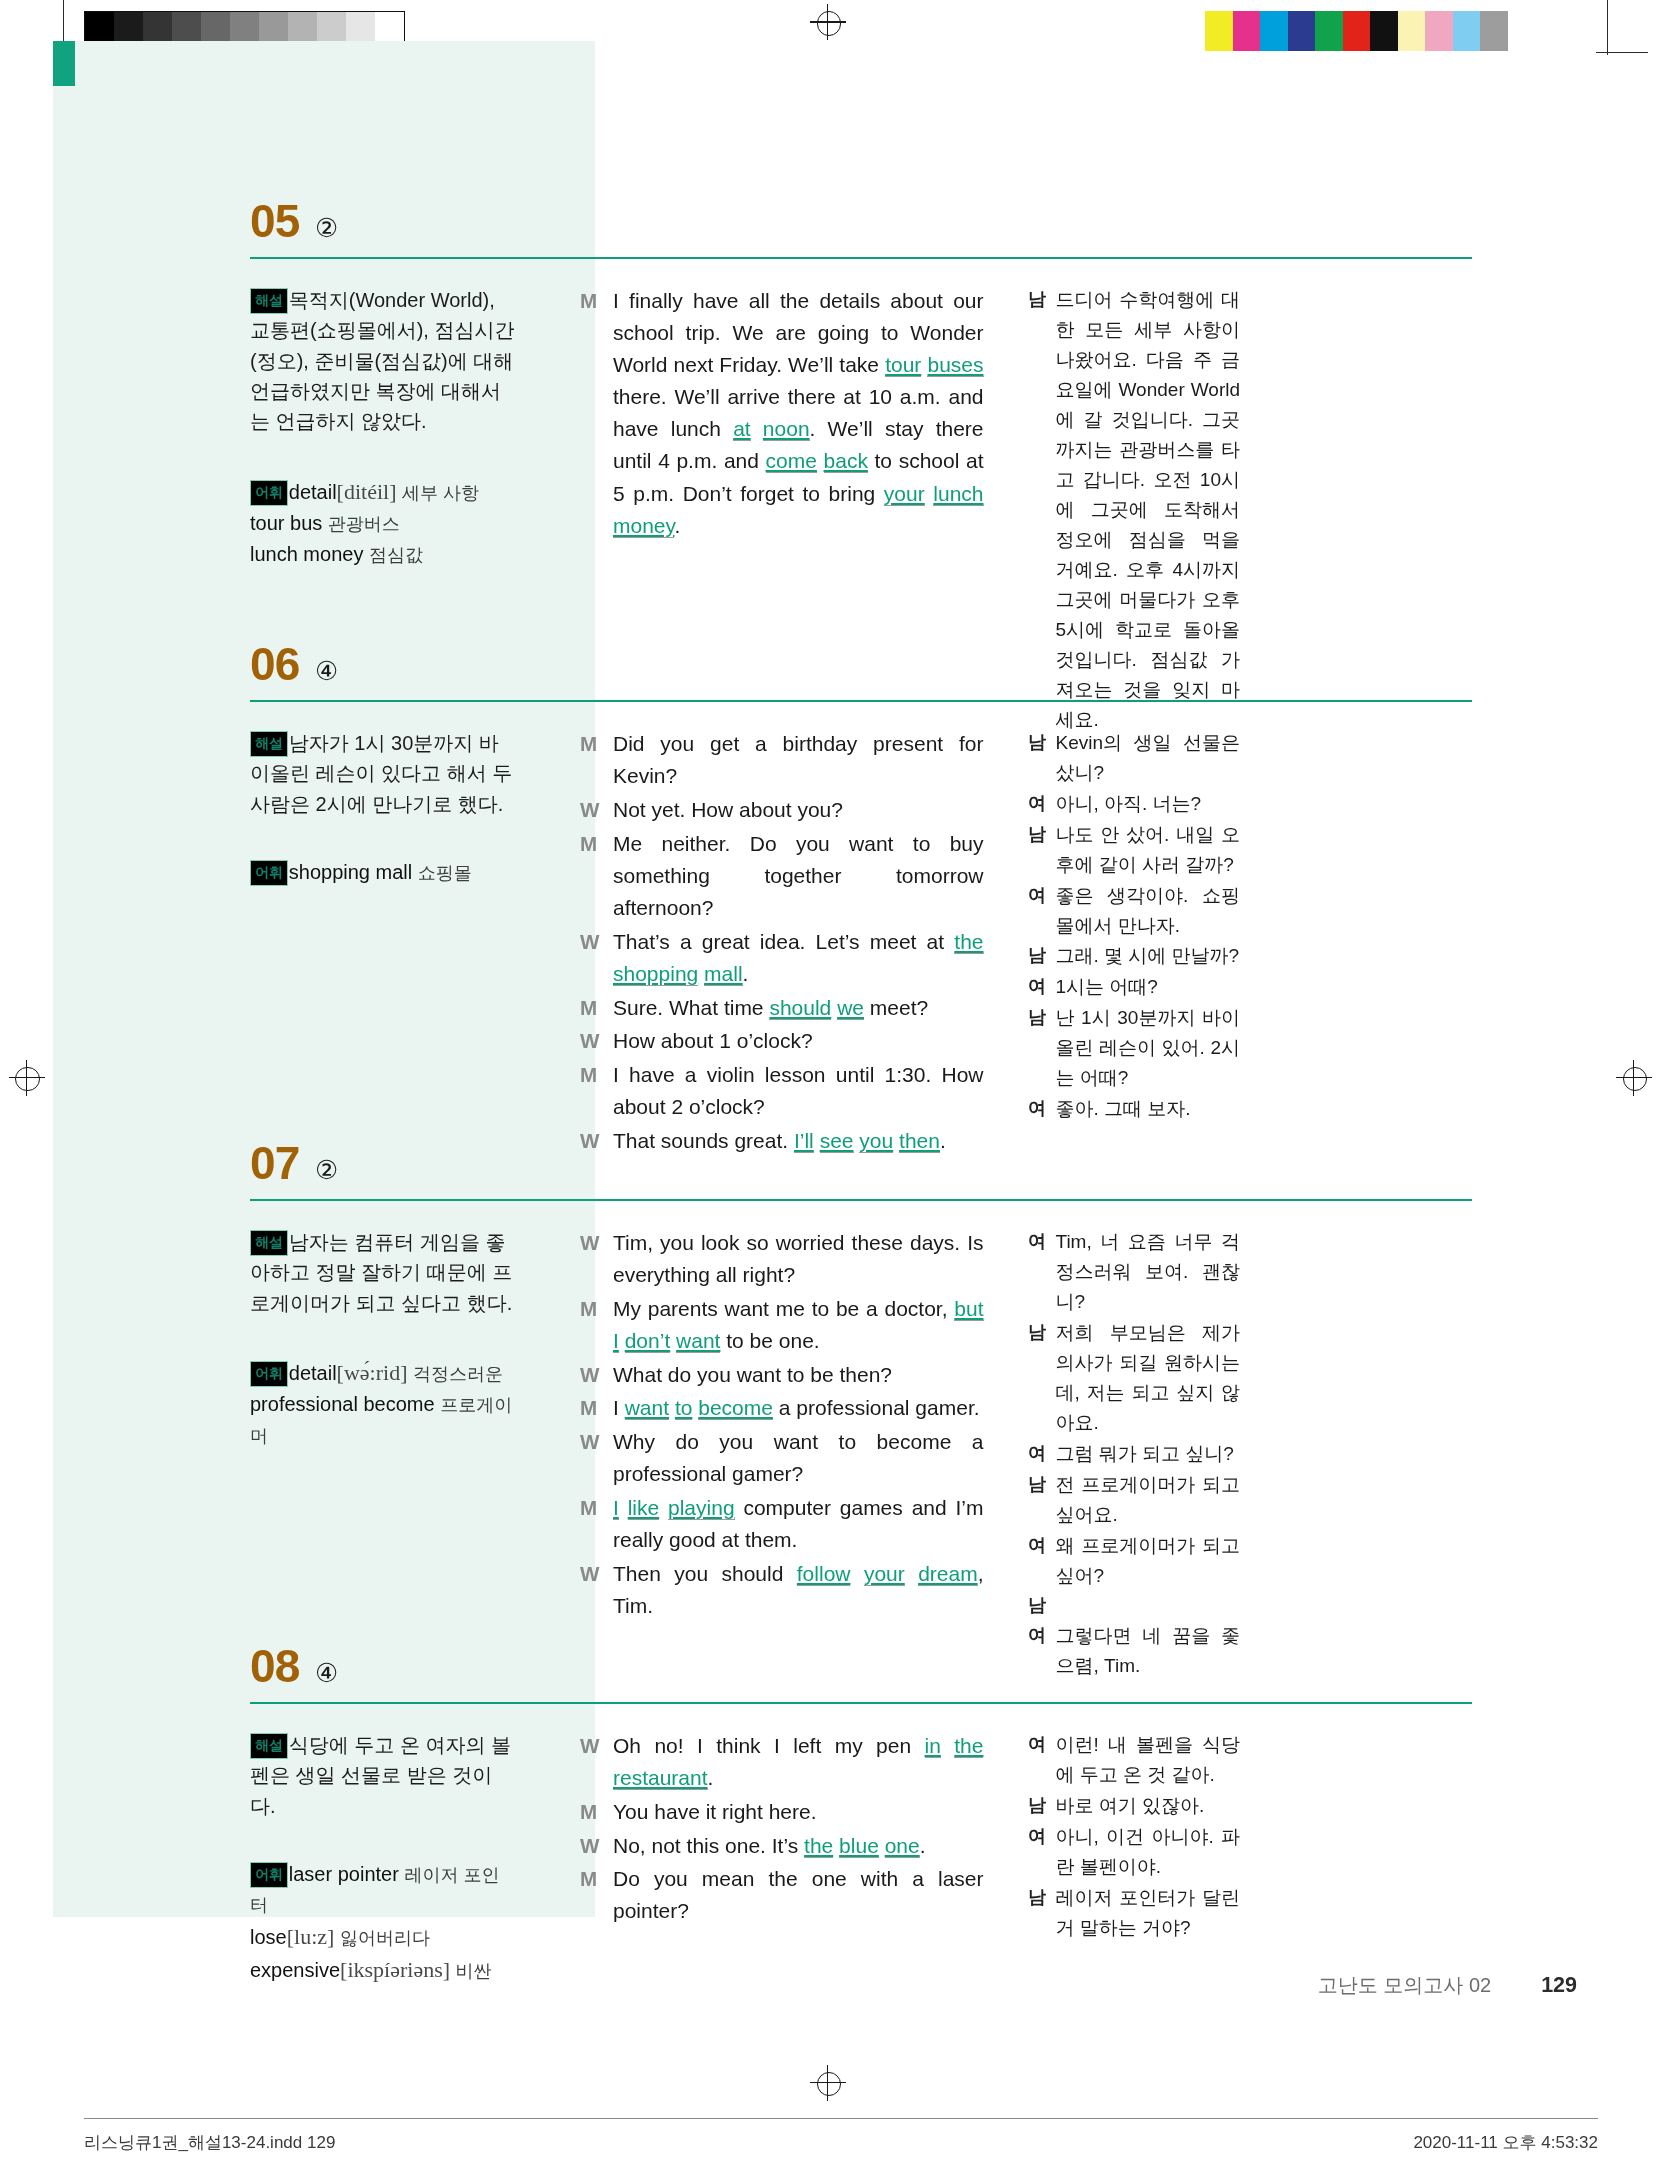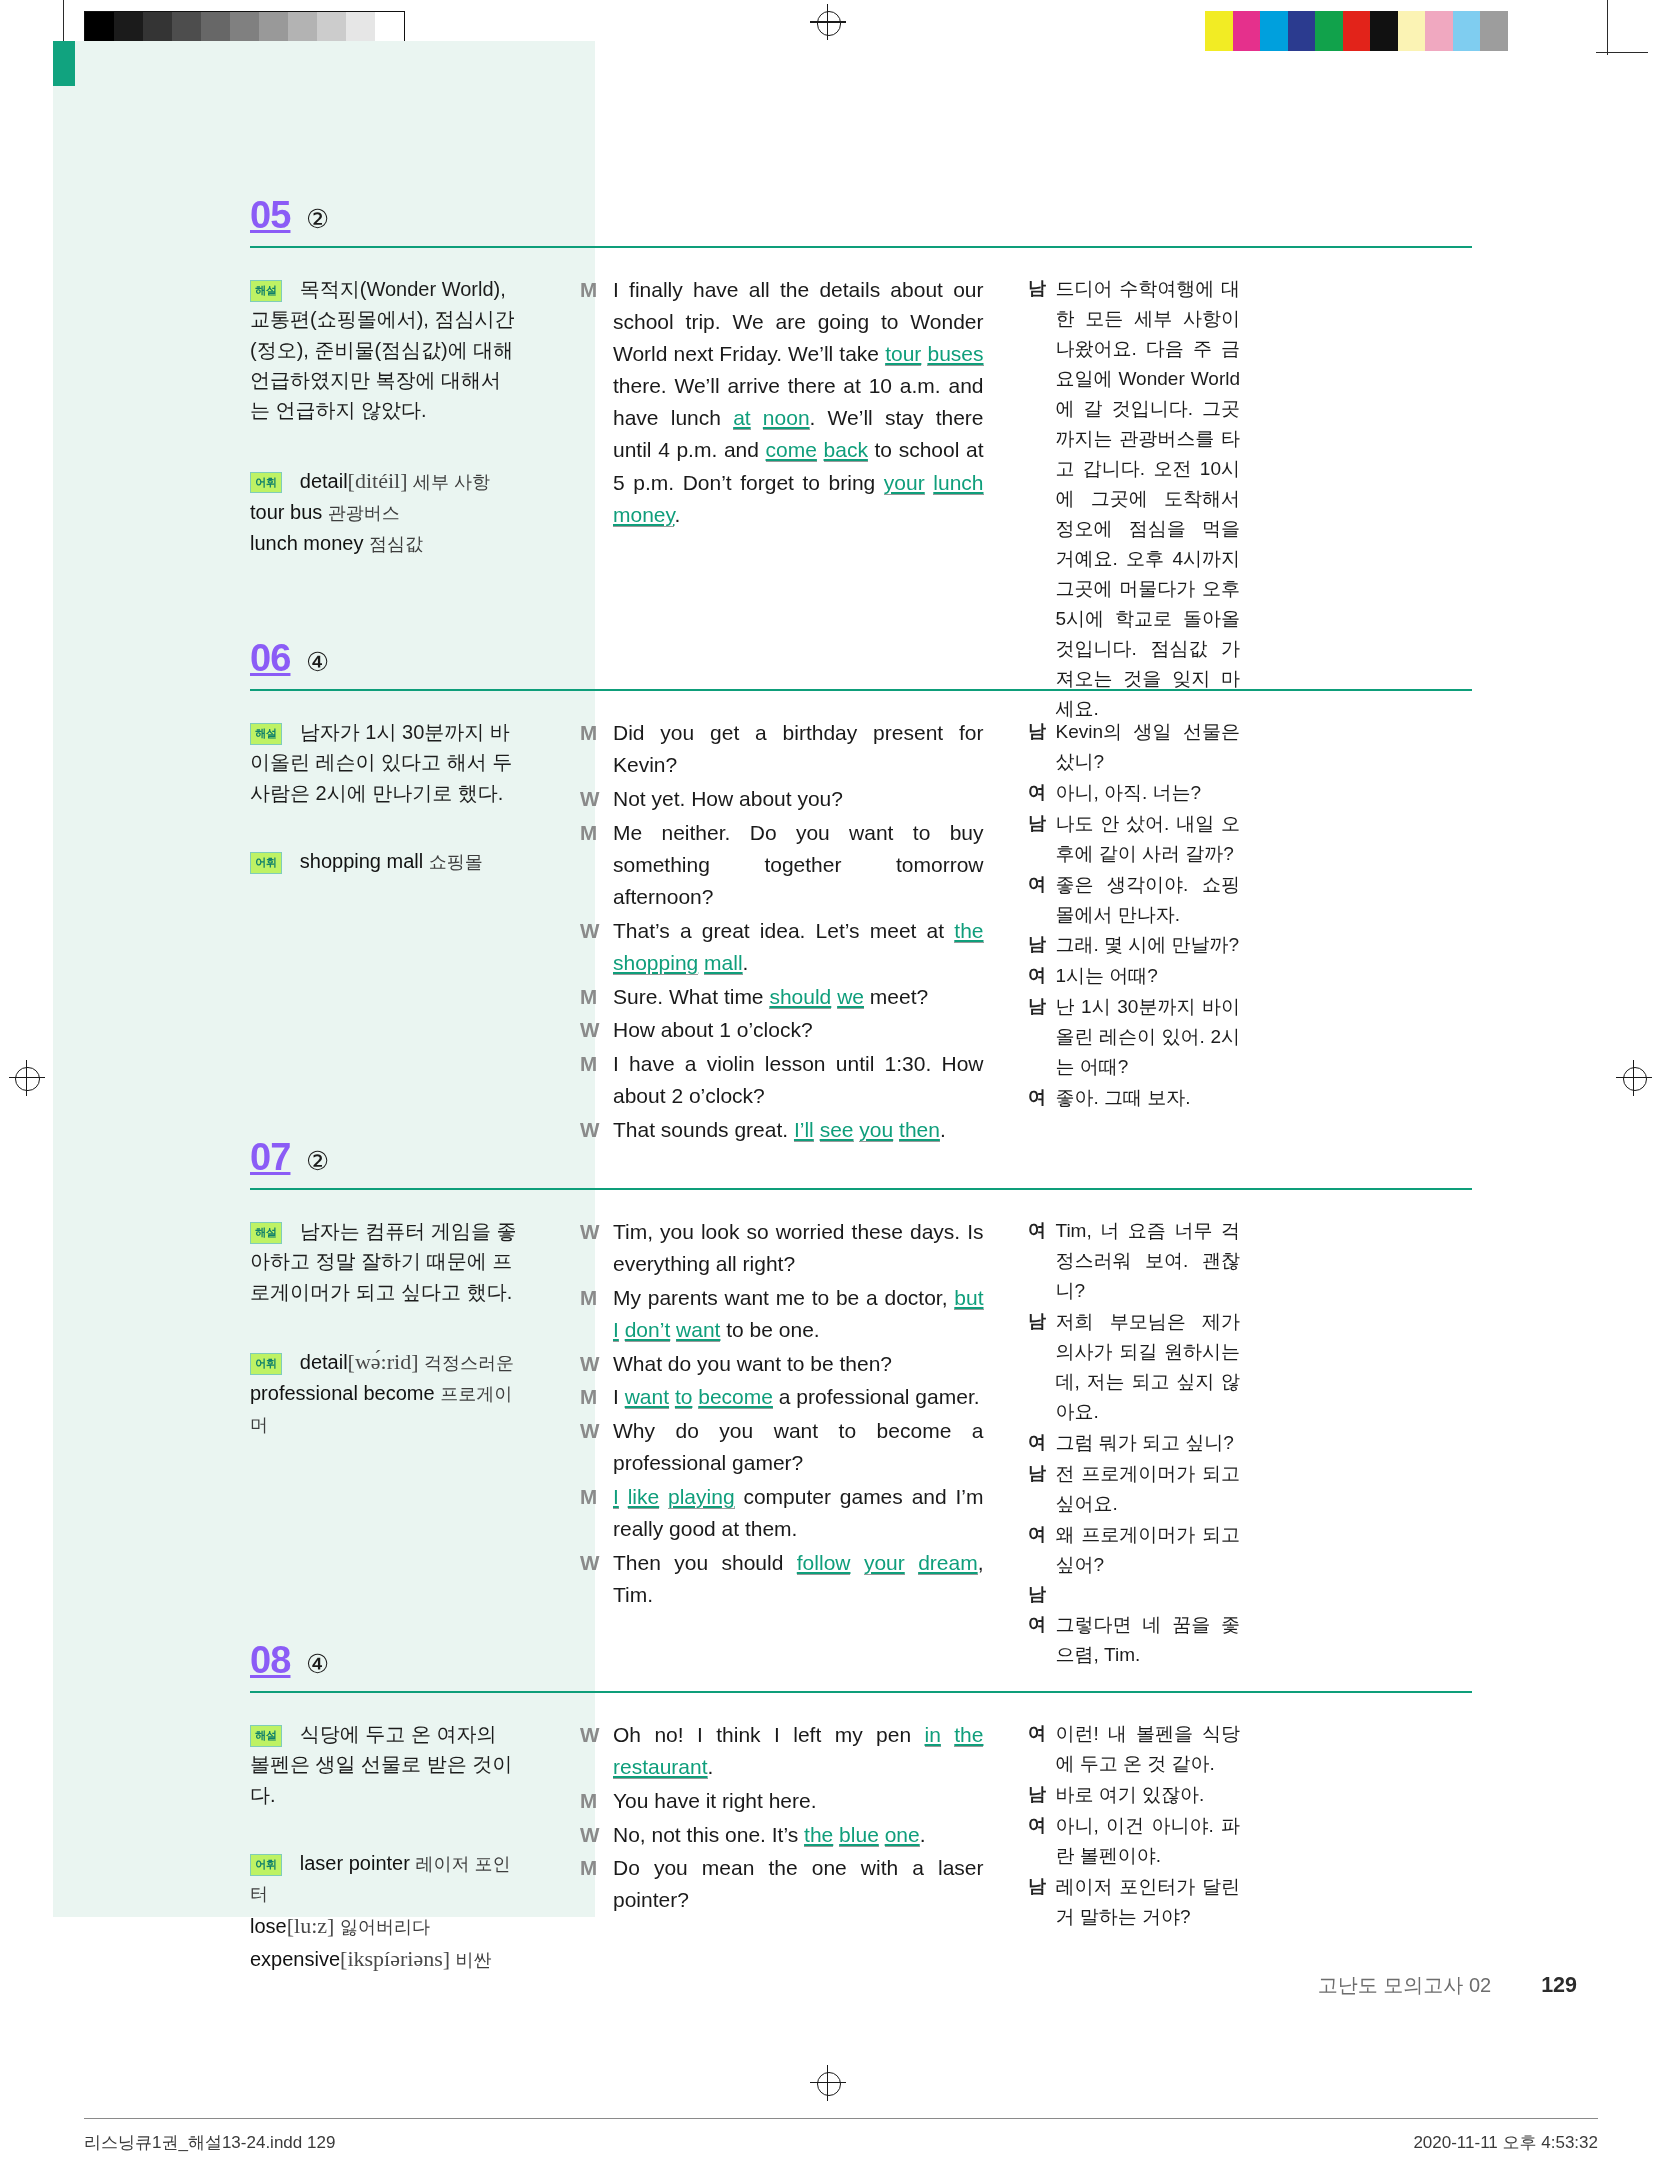--- a/index.html
+++ b/index.html
@@ -28,37 +28,36 @@
     position:absolute;left:53px;top:41px;width:542px;height:1876px;
     background:#eaf5f1;
   }
   .teal-tab{position:absolute;left:53px;top:41px;width:21.5px;height:45px;background:#11a37f;}
 
   .content{position:absolute;left:0;top:0;width:1679px;height:2173px;}
 
   .qblock{position:absolute;}
   .q-head{display:flex;align-items:baseline;gap:15.5px;}
   .q-num{
-    font-size:38px;font-weight:bold;color:#8b5cf6;letter-spacing:-0.9px;
+    font-size:46px;font-weight:bold;color:#a16207;letter-spacing:-0.9px;
     font-family:"Liberation Sans",sans-serif;
-    text-decoration:underline;
   }
   .q-ans{font-size:26px;color:#1a1a1a;font-family:"DejaVu Sans",sans-serif;}
   .rule{height:2.2px;background:#0e9e7a;margin-top:8.6px;}
 
   .cols{display:flex;margin-top:26px;}
   .col-left{width:284px;padding-right:17px;box-sizing:border-box;}
   .col-mid{width:465px;padding-left:46px;padding-right:15.5px;box-sizing:border-box;}
   .col-right{width:241px;padding-left:29px;box-sizing:border-box;}
 
   .tagline{font-size:20px;line-height:1.52;color:#1c1c1c;margin-bottom:3.4px;}
   .tag{
     display:inline-block;border:1.2px solid #7fcdb8;color:#10806a;
-    font-size:11px;font-weight:bold;padding:0.9px 4.3px 1.7px 4.3px;margin-right:18px;
-    vertical-align:1.7px;background:#bef264;letter-spacing:-0.4px;
+    font-size:14px;font-weight:bold;padding:0.9px 4.3px 1.7px 4.3px;margin-right:1px;
+    vertical-align:1.7px;background:#000000;letter-spacing:-0.4px;
   }
   .vocab{font-size:20px;line-height:1.52;color:#1c1c1c;margin-top:38px;}
   .vocab .en{color:#111;}
   .vocab .ipa{color:#4a4a4a;font-family:"Liberation Serif","DejaVu Serif",serif;font-size:22px;}
   .vocab .kr{color:#3d3d3d;font-size:18px;}
 
   .dlg-line{display:flex;font-size:21px;line-height:1.53;margin-bottom:1.7px;color:#1a1a1a;}
   .spk{width:33px;flex:0 0 33px;font-weight:bold;color:#8a8a8a;font-size:20.6px;}
   .utt{flex:1;text-align:justify;}
   .hl{color:#0f9e7b;border-bottom:1.4px solid #9a9a9a;text-decoration:underline;}

